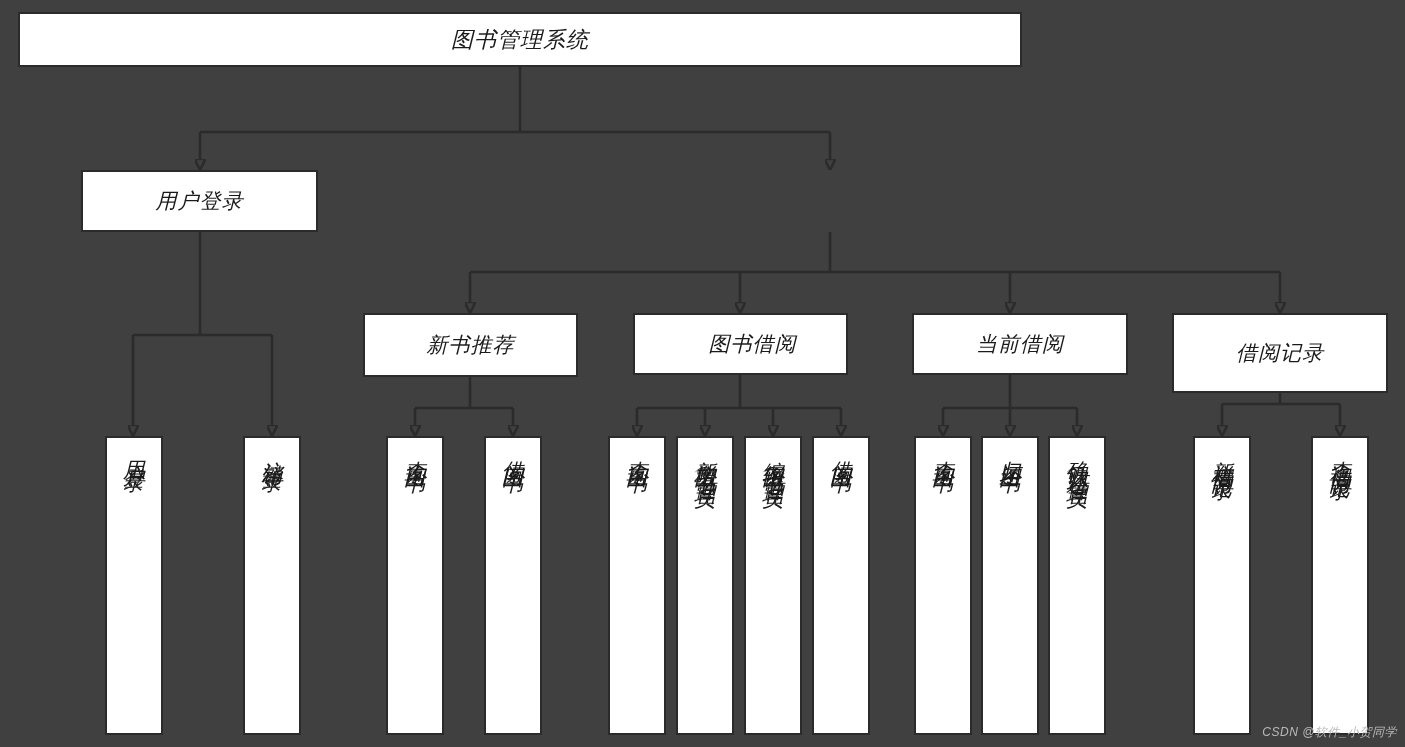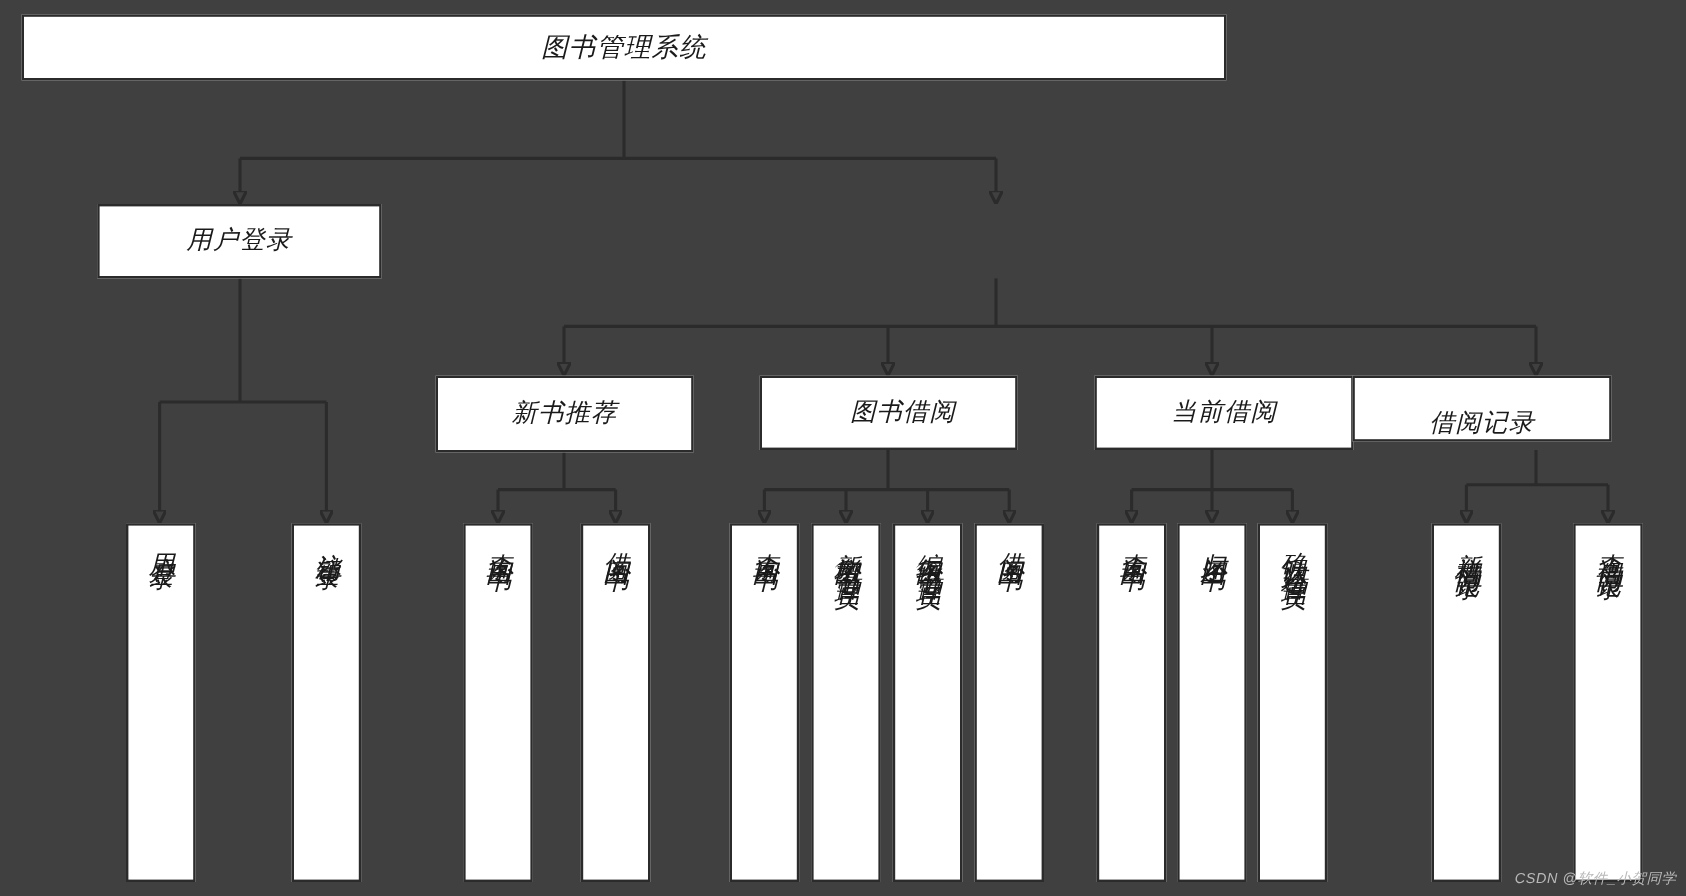--- a/index.html
+++ b/index.html
@@ -140,21 +140,21 @@
 
   <div class="node horiz" style="left:363px;top:313px;width:215px;height:64px;">
     <span class="label">新书推荐</span>
   </div>
   <div class="node horiz" style="left:633px;top:313px;width:215px;height:62px;padding-left:24px;">
     <span class="label">图书借阅</span>
   </div>
   <div class="node horiz" style="left:902px;top:313px;width:216px;height:62px;margin-left:10px;">
     <span class="label">当前借阅</span>
   </div>
-  <div class="node horiz" style="left:1127px;top:313px;width:216px;height:55px;align-items:flex-end;">
+  <div class="node horiz" style="left:1172px;top:313px;width:216px;height:80px;">
     <span class="label">借阅记录</span>
   </div>
 
   <div class="node vert" style="left:105px;top:436px;width:58px;height:299px;">
     <span class="label">用户登录</span>
   </div>
   <div class="node vert" style="left:243px;top:436px;width:58px;height:299px;">
     <span class="label">注销登录</span>
   </div>
 

